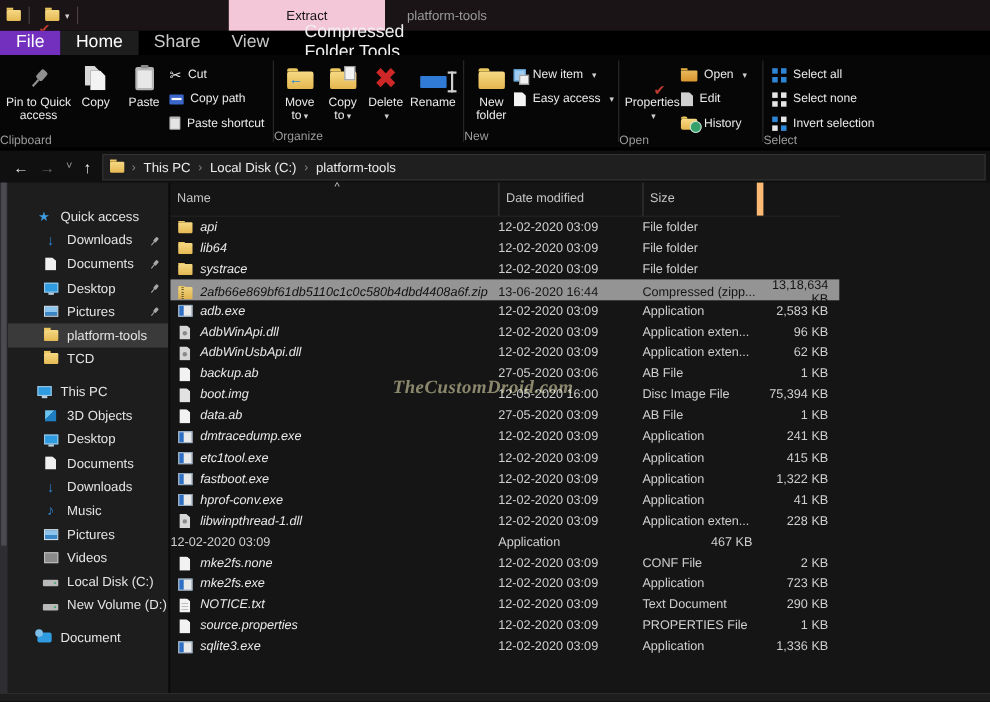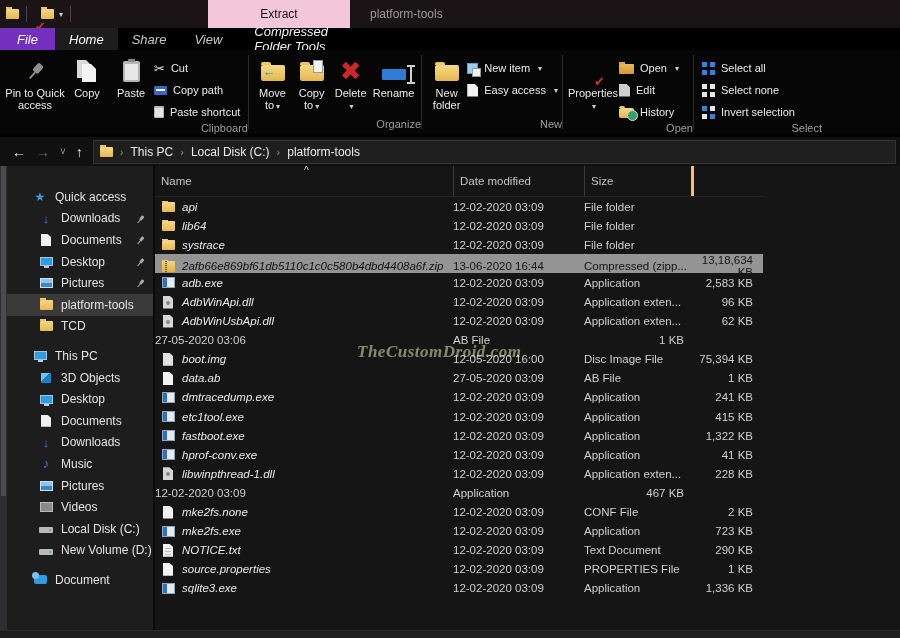--- a/index.html
+++ b/index.html
@@ -10,31 +10,31 @@
   
   .titlebar{position:absolute;top:0;left:0;right:0;height:28px;background:#1a1417;}
   .qat{position:absolute;left:6px;top:0;height:28px;display:flex;align-items:center;gap:7px;}
   .qat-div{width:1px;height:16px;background:#4a4247;}
   .qat-btn{display:flex;align-items:center;gap:3px;}
   .ctx-badge{position:absolute;left:208px;top:0;width:142px;height:28px;background:#f3c6d8;color:#111;
              font-size:12px;display:flex;align-items:center;justify-content:center;}
   .win-title{position:absolute;left:370px;top:0;height:28px;display:flex;align-items:center;color:#9a9a9a;font-size:12px;}
 
   
-  .menubar{position:absolute;top:28px;left:0;right:0;height:22px;background:#000;display:flex;font-size:13px;font-style:italic;}
+  .menubar{position:absolute;top:28px;left:0;right:0;height:22px;background:#000;display:flex;font-size:16px;}
   .tab{padding:0 14px;display:flex;align-items:center;color:#c8c8c8;}
   .tab.file{background:#7330bf;color:#fff;width:55px;justify-content:center;}
   .tab.active{background:#1d1d1d;color:#fff;}
   .tab.ctx{width:142px;justify-content:center;color:#f0f0f0;margin-left:4px;}
 
   
   .ribbon{position:absolute;top:50px;left:0;right:0;height:87px;background:#060606;display:flex;border-bottom:3px solid #000;}
   .rgroup{display:flex;flex-direction:column;height:100%;}
   .rbody{flex:1;display:flex;align-items:flex-start;padding:3px 4px 0;}
-  .rname{text-align:right;color:#9c9c9c;font-size:11px;padding:1px 0 4px;}
+  .rname{text-align:left;color:#9c9c9c;font-size:11px;padding:1px 0 4px;}
   .rsep{width:1px;background:#2b2b2b;margin:5px 0;}
   .rbtn{display:flex;flex-direction:column;align-items:center;width:54px;font-size:11px;color:#eaeaea;
         text-align:center;line-height:12px;padding-top:2px;}
   .rbtn .ric{height:32px;display:flex;align-items:center;justify-content:center;}
   .scol{display:flex;flex-direction:column;gap:4px;padding-top:6px;}
   .sbtn{display:flex;align-items:center;gap:6px;font-size:11px;color:#eaeaea;height:18px;white-space:nowrap;}
   .caret{font-size:8px;color:#cfcfcf;margin-left:2px;}
   .glyph{line-height:1;}
 
   
@@ -119,21 +119,21 @@
   .i-drv::after{content:"";position:absolute;right:2px;top:2px;width:2px;height:2px;border-radius:50%;background:#4a7;}
   .i-net{width:13px;height:9px;background:#2f9be0;border-radius:2px;position:relative;}
   .i-net::after{content:"";position:absolute;left:-2px;top:-3px;width:7px;height:7px;border-radius:50%;background:#7cc0ea;}
 
   
   .filepane{flex:1;position:relative;background:#151515;}
   .lheader{position:absolute;top:0;left:0;height:31px;display:grid;grid-template-columns:298px 131px 110px 69px;
            font-size:11.5px;color:#c4c4c4;border-bottom:1px solid #242424;}
   .hcell{display:flex;align-items:center;padding-left:6px;position:relative;}
   .hcell + .hcell{border-left:1px solid #3a3a3a;}
-  .hcell:last-child{border-right:3px solid #fdba74;}
+  .hcell:last-child{border-right:6px solid #fdba74;}
   .sort{position:absolute;top:-1px;left:50%;color:#cfcfcf;font-size:10px;}
   .rows{position:absolute;top:31px;left:0;}
   .frow{display:grid;grid-template-columns:298px 131px 110px 69px;height:19.1px;align-items:center;font-size:11.5px;color:#cfcfcf;}
   .frow .cname{display:flex;align-items:center;gap:7px;padding-left:6px;color:#e9e9e9;white-space:nowrap;overflow:hidden;font-style:italic;}
   .frow .csize{text-align:right;padding-right:10px;}
   .frow.sel{background:#949494;color:#141414;}
   .frow.sel .cname{color:#101010;}
   .ficon{width:14px;display:flex;justify-content:center;flex:none;}
 
   
@@ -572,20 +572,26 @@
               <span class="ficon">
                 <span class="f-page f-dll"></span>
               </span>
               <span>AdbWinUsbApi.dll</span>
             </div>
             <div class="cdate">12-02-2020 03:09</div>
             <div class="ctype">Application exten...</div>
             <div class="csize">62 KB</div>
           </div>
           <div class="frow">
+            <div class="cname">
+              <span class="ficon">
+                <span class="f-page"></span>
+              </span>
+              <span>backup.ab</span>
+            </div>
             <div class="cdate">27-05-2020 03:06</div>
             <div class="ctype">AB File</div>
             <div class="csize">1 KB</div>
           </div>
           <div class="frow">
             <div class="cname">
               <span class="ficon">
                 <span class="f-page f-img"></span>
               </span>
               <span>boot.img</span>

